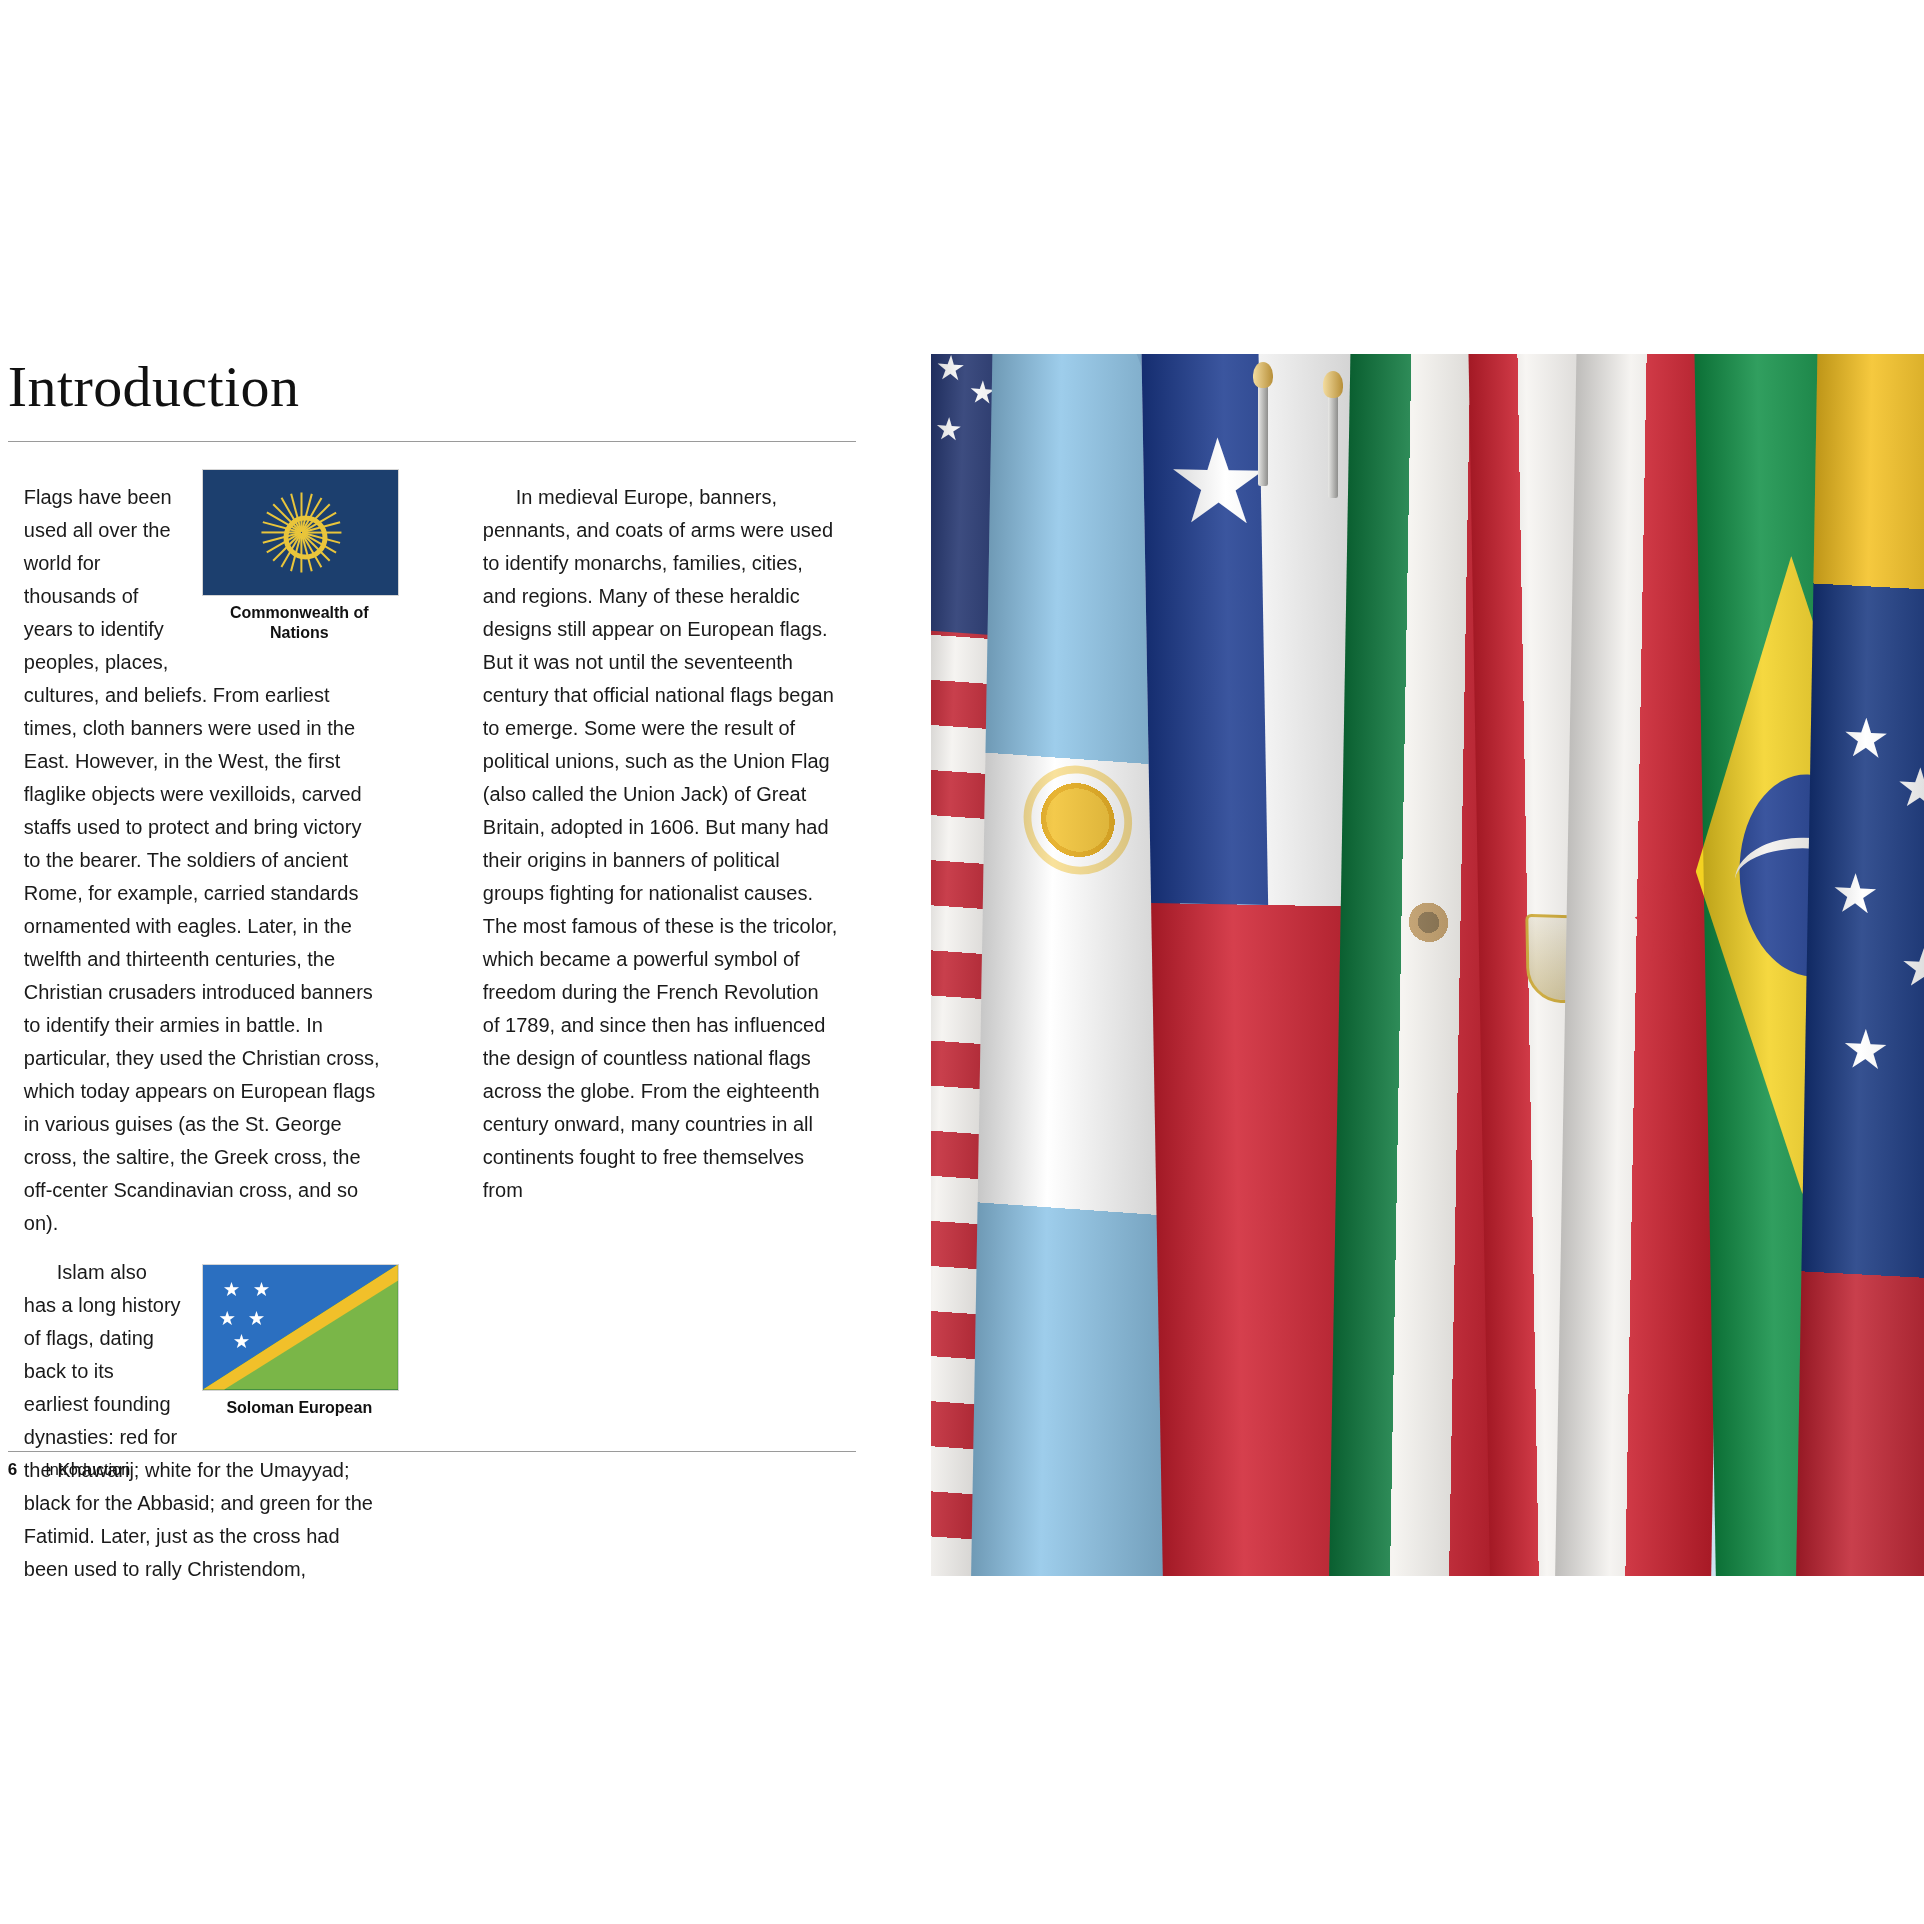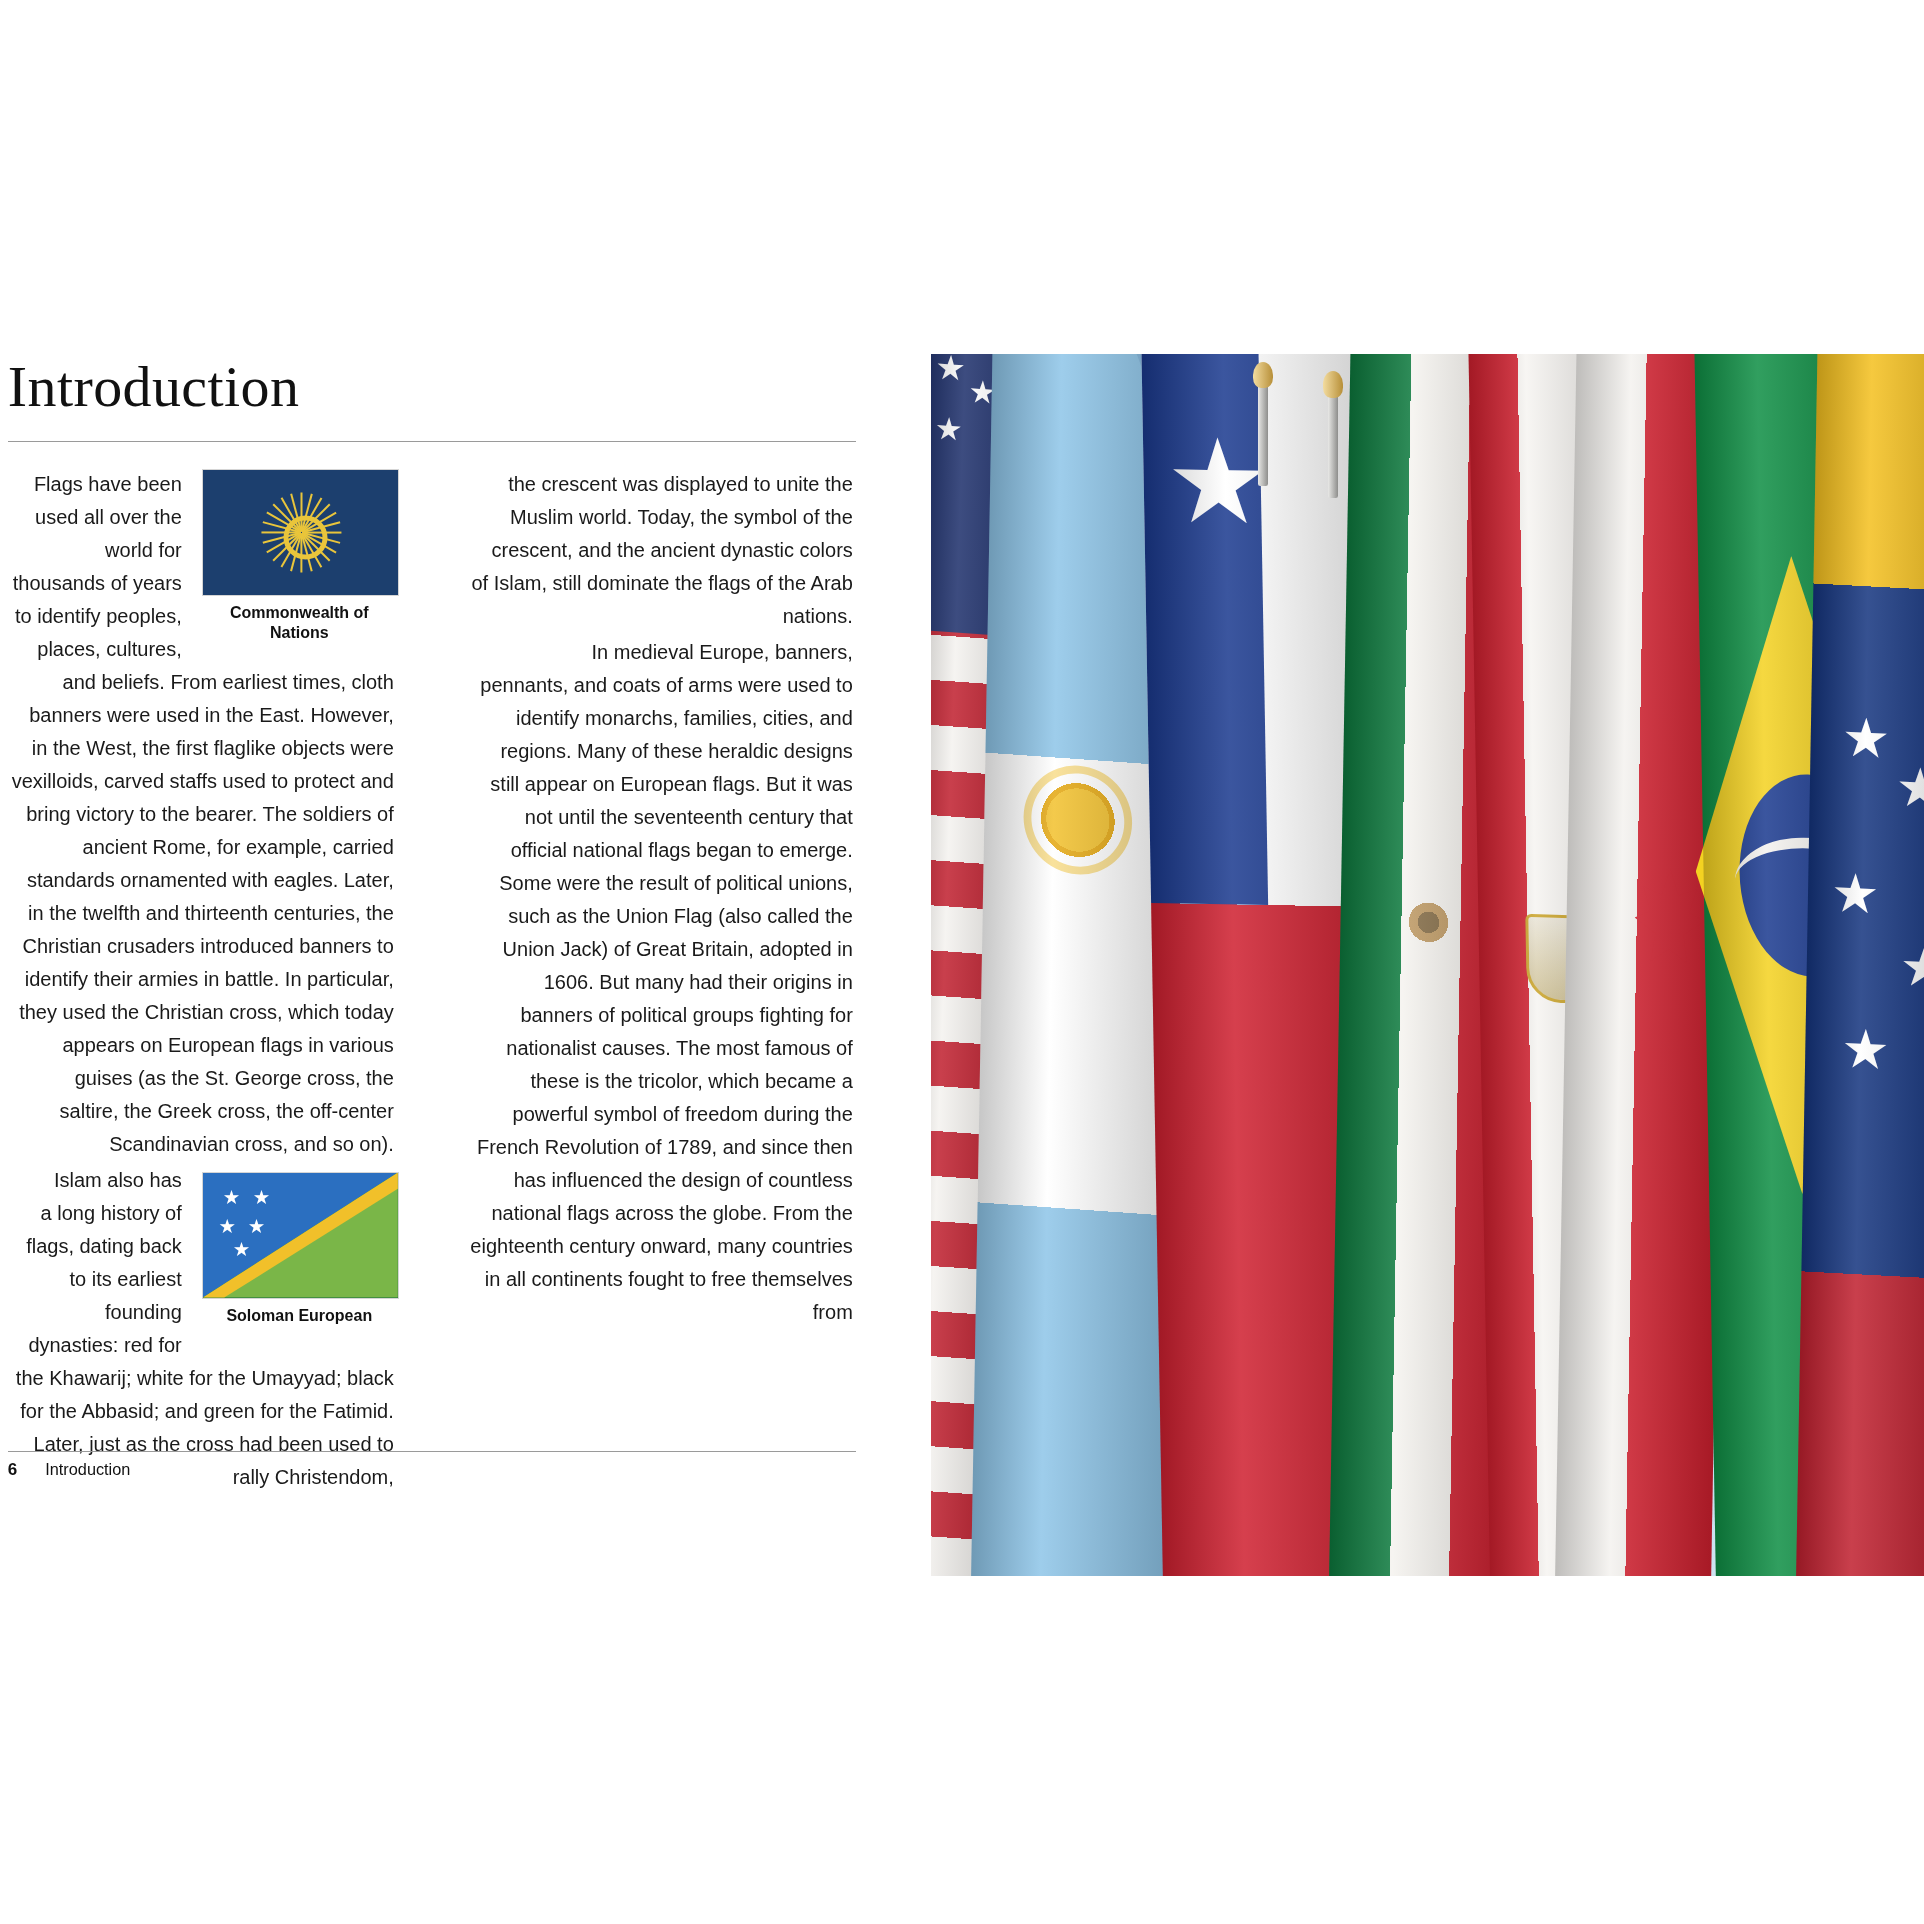--- a/index.html
+++ b/index.html
@@ -57,21 +57,21 @@
 
   .col {
     position: absolute;
     top: 0;
     width: 389px;
     font-size: 20px;
     line-height: 33px;
     color: #1a1a1a;
     text-align: left;
   }
-  .col p { margin: 3px; text-align: right; }
+  .col p { margin: 16px; }
   .col p.indent { text-indent: 33px; }
 
   .col-left { left: 0; }
   .col-right { left: 459px; }
 
   
   .flag-fig {
     float: right;
     width: 195px;
     margin: 4.7px 0 7.8px 20px;
@@ -305,21 +305,20 @@
             <span class="sol-star" style="left:30px; top:67px;">★</span>
           </div>
           <figcaption class="flag-caption">Soloman European</figcaption>
         </figure>
 
 
         <p class="indent">Islam also has a long history of flags, dating back to its earliest founding dynasties: red for the Khawarij; white for the Umayyad; black for the Abbasid; and green for the Fatimid. Later, just as the cross had been used to rally Christendom,</p>
       </div>
 
       <div class="col col-right">
-        <p>the crescent was displayed to unite the Muslim world. Today, the symbol of the crescent, and the ancient dynastic colors of Islam, still dominate the flags of the Arab nations.</p>
         <p class="indent">In medieval Europe, banners, pennants, and coats of arms were used to identify monarchs, families, cities, and regions. Many of these heraldic designs still appear on European flags. But it was not until the seventeenth century that official national flags began to emerge. Some were the result of political unions, such as the Union Flag (also called the Union Jack) of Great Britain, adopted in 1606. But many had their origins in banners of political groups fighting for nationalist causes. The most famous of these is the tricolor, which became a powerful symbol of freedom during the French Revolution of 1789, and since then has influenced the design of countless national flags across the globe. From the eighteenth century onward, many countries in all continents fought to free themselves from</p>
       </div>
 
     </div>
 
     <div class="page-footer">
       <div class="footer-rule"></div>
       <div class="footer-inner">
         <span class="footer-num">6</span>
         <span>Introduction</span>

